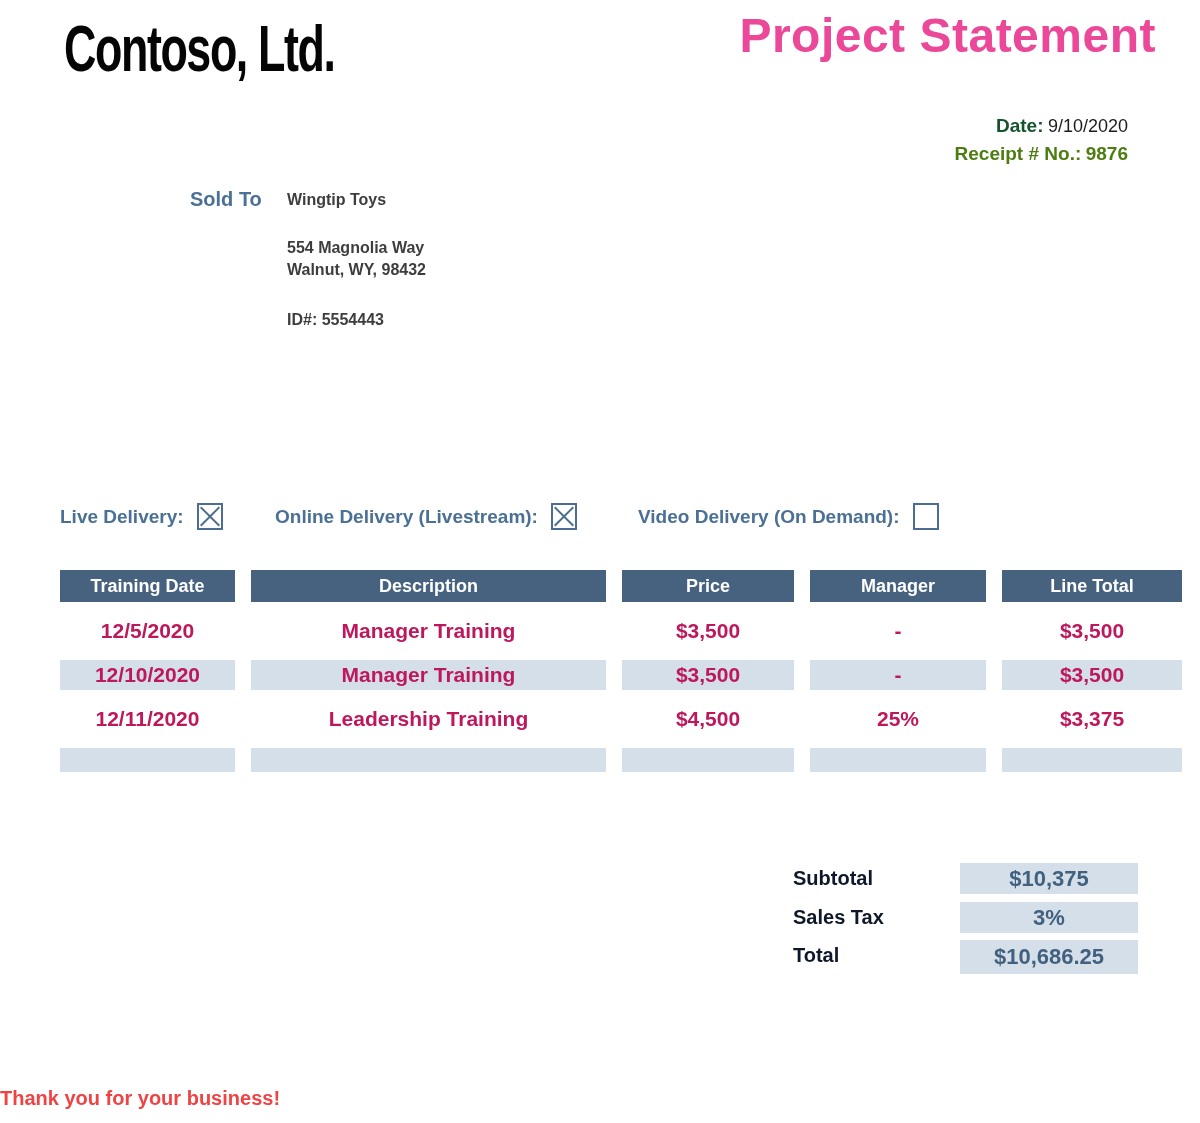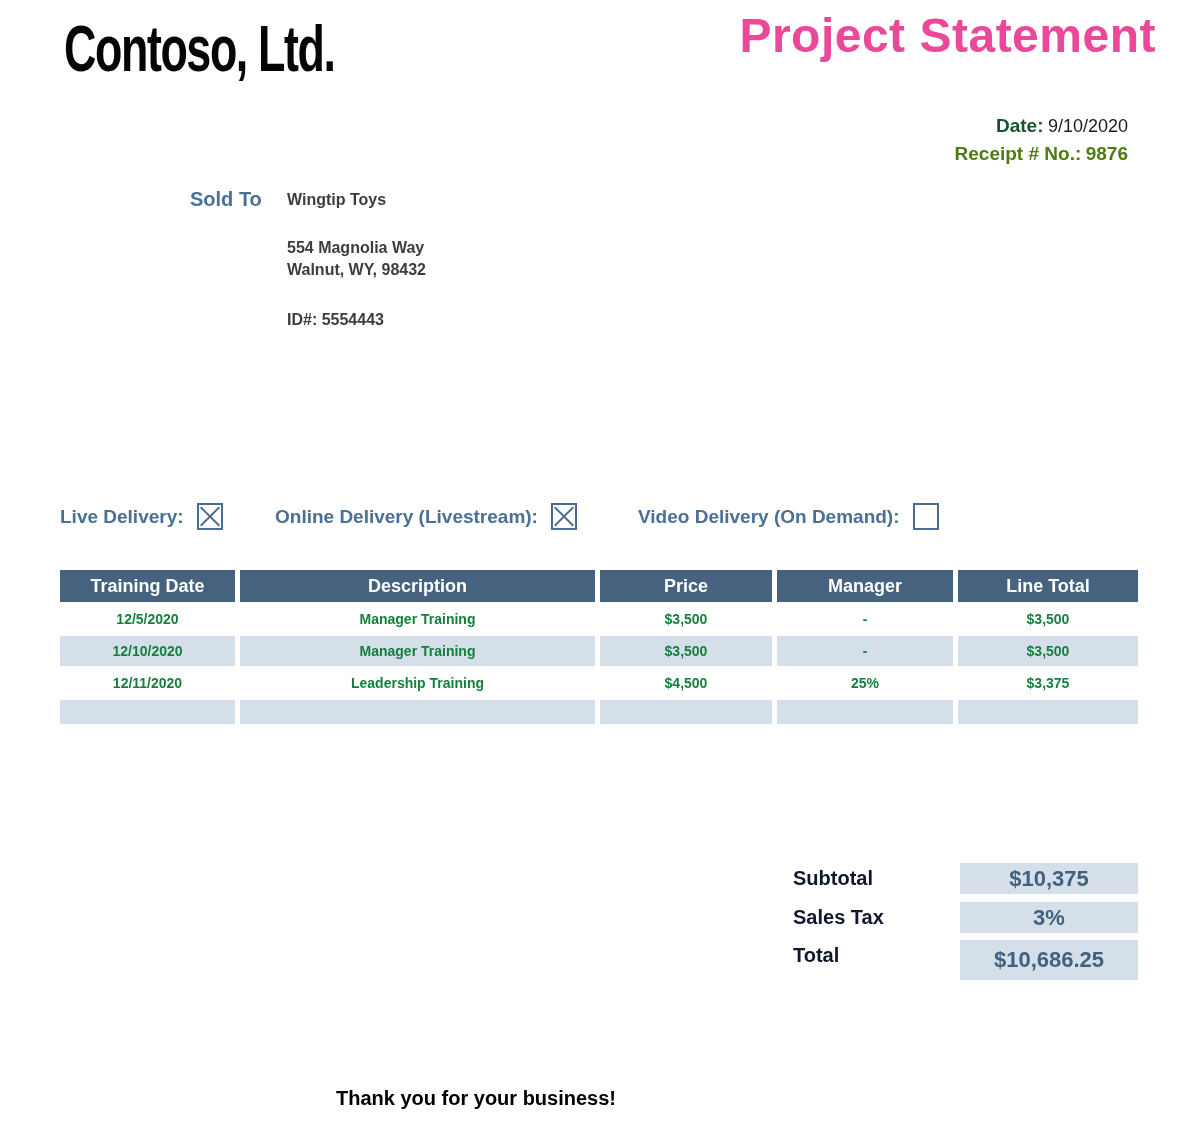--- a/index.html
+++ b/index.html
@@ -103,40 +103,40 @@
   
   .table {
     position: absolute;
     left: 60px;
     top: 570px;
     width: 1078px;
   }
   .trow {
     display: grid;
     grid-template-columns: 175px 355px 172px 176px 180px;
-    column-gap: 5px;
-    margin-bottom: 2px;
+    column-gap: 16px;
+    margin-bottom: 14px;
   }
   .trow .cell {
     display: flex;
     align-items: center;
     justify-content: center;
   }
   .trow.thead .cell {
     height: 32px;
     background: #46627e;
     color: #ffffff;
     font-size: 18px;
     font-weight: bold;
   }
   .trow.tdata .cell {
     height: 30px;
-    font-size: 14px;
-    font-weight: bold;
-    color: #15803d;
+    font-size: 21px;
+    font-weight: bold;
+    color: #be185d;
   }
   .trow.alt .cell { background: #d4dfe9; }
   .trow.empty .cell { height: 24px; }
 
   
   .summary-row { position: absolute; left: 0; width: 1200px; }
   .summary-row .slabel {
     position: absolute;
     left: 793px;
     font-size: 20px;
@@ -152,32 +152,31 @@
     background: #d4dfe9;
     color: #41617f;
     font-size: 22px;
     font-weight: bold;
     display: flex;
     align-items: center;
     justify-content: center;
   }
   .summary-row.r0 { top: 863px; } .summary-row.r0 .sbox { height: 31px; }
   .summary-row.r1 { top: 902px; } .summary-row.r1 .sbox { height: 31px; }
-  .summary-row.r2 { top: 940px; } .summary-row.r2 .sbox { height: 40px; }
+  .summary-row.r2 { top: 940px; } .summary-row.r2 .sbox { height: 34px; }
 
   
   .footer {
     position: absolute;
     left: 0;
     top: 1087px;
     width: 952px;
-    text-align: center;
     font-size: 20px;
     font-weight: bold;
-    color: #000000;
+    color: #ef4444;
   }
 </style>
 </head>
 <body>
 
 <div class="page">
 
   <div class="logo">Contoso, Ltd.</div>
 
   <div class="title">Project Statement</div>

